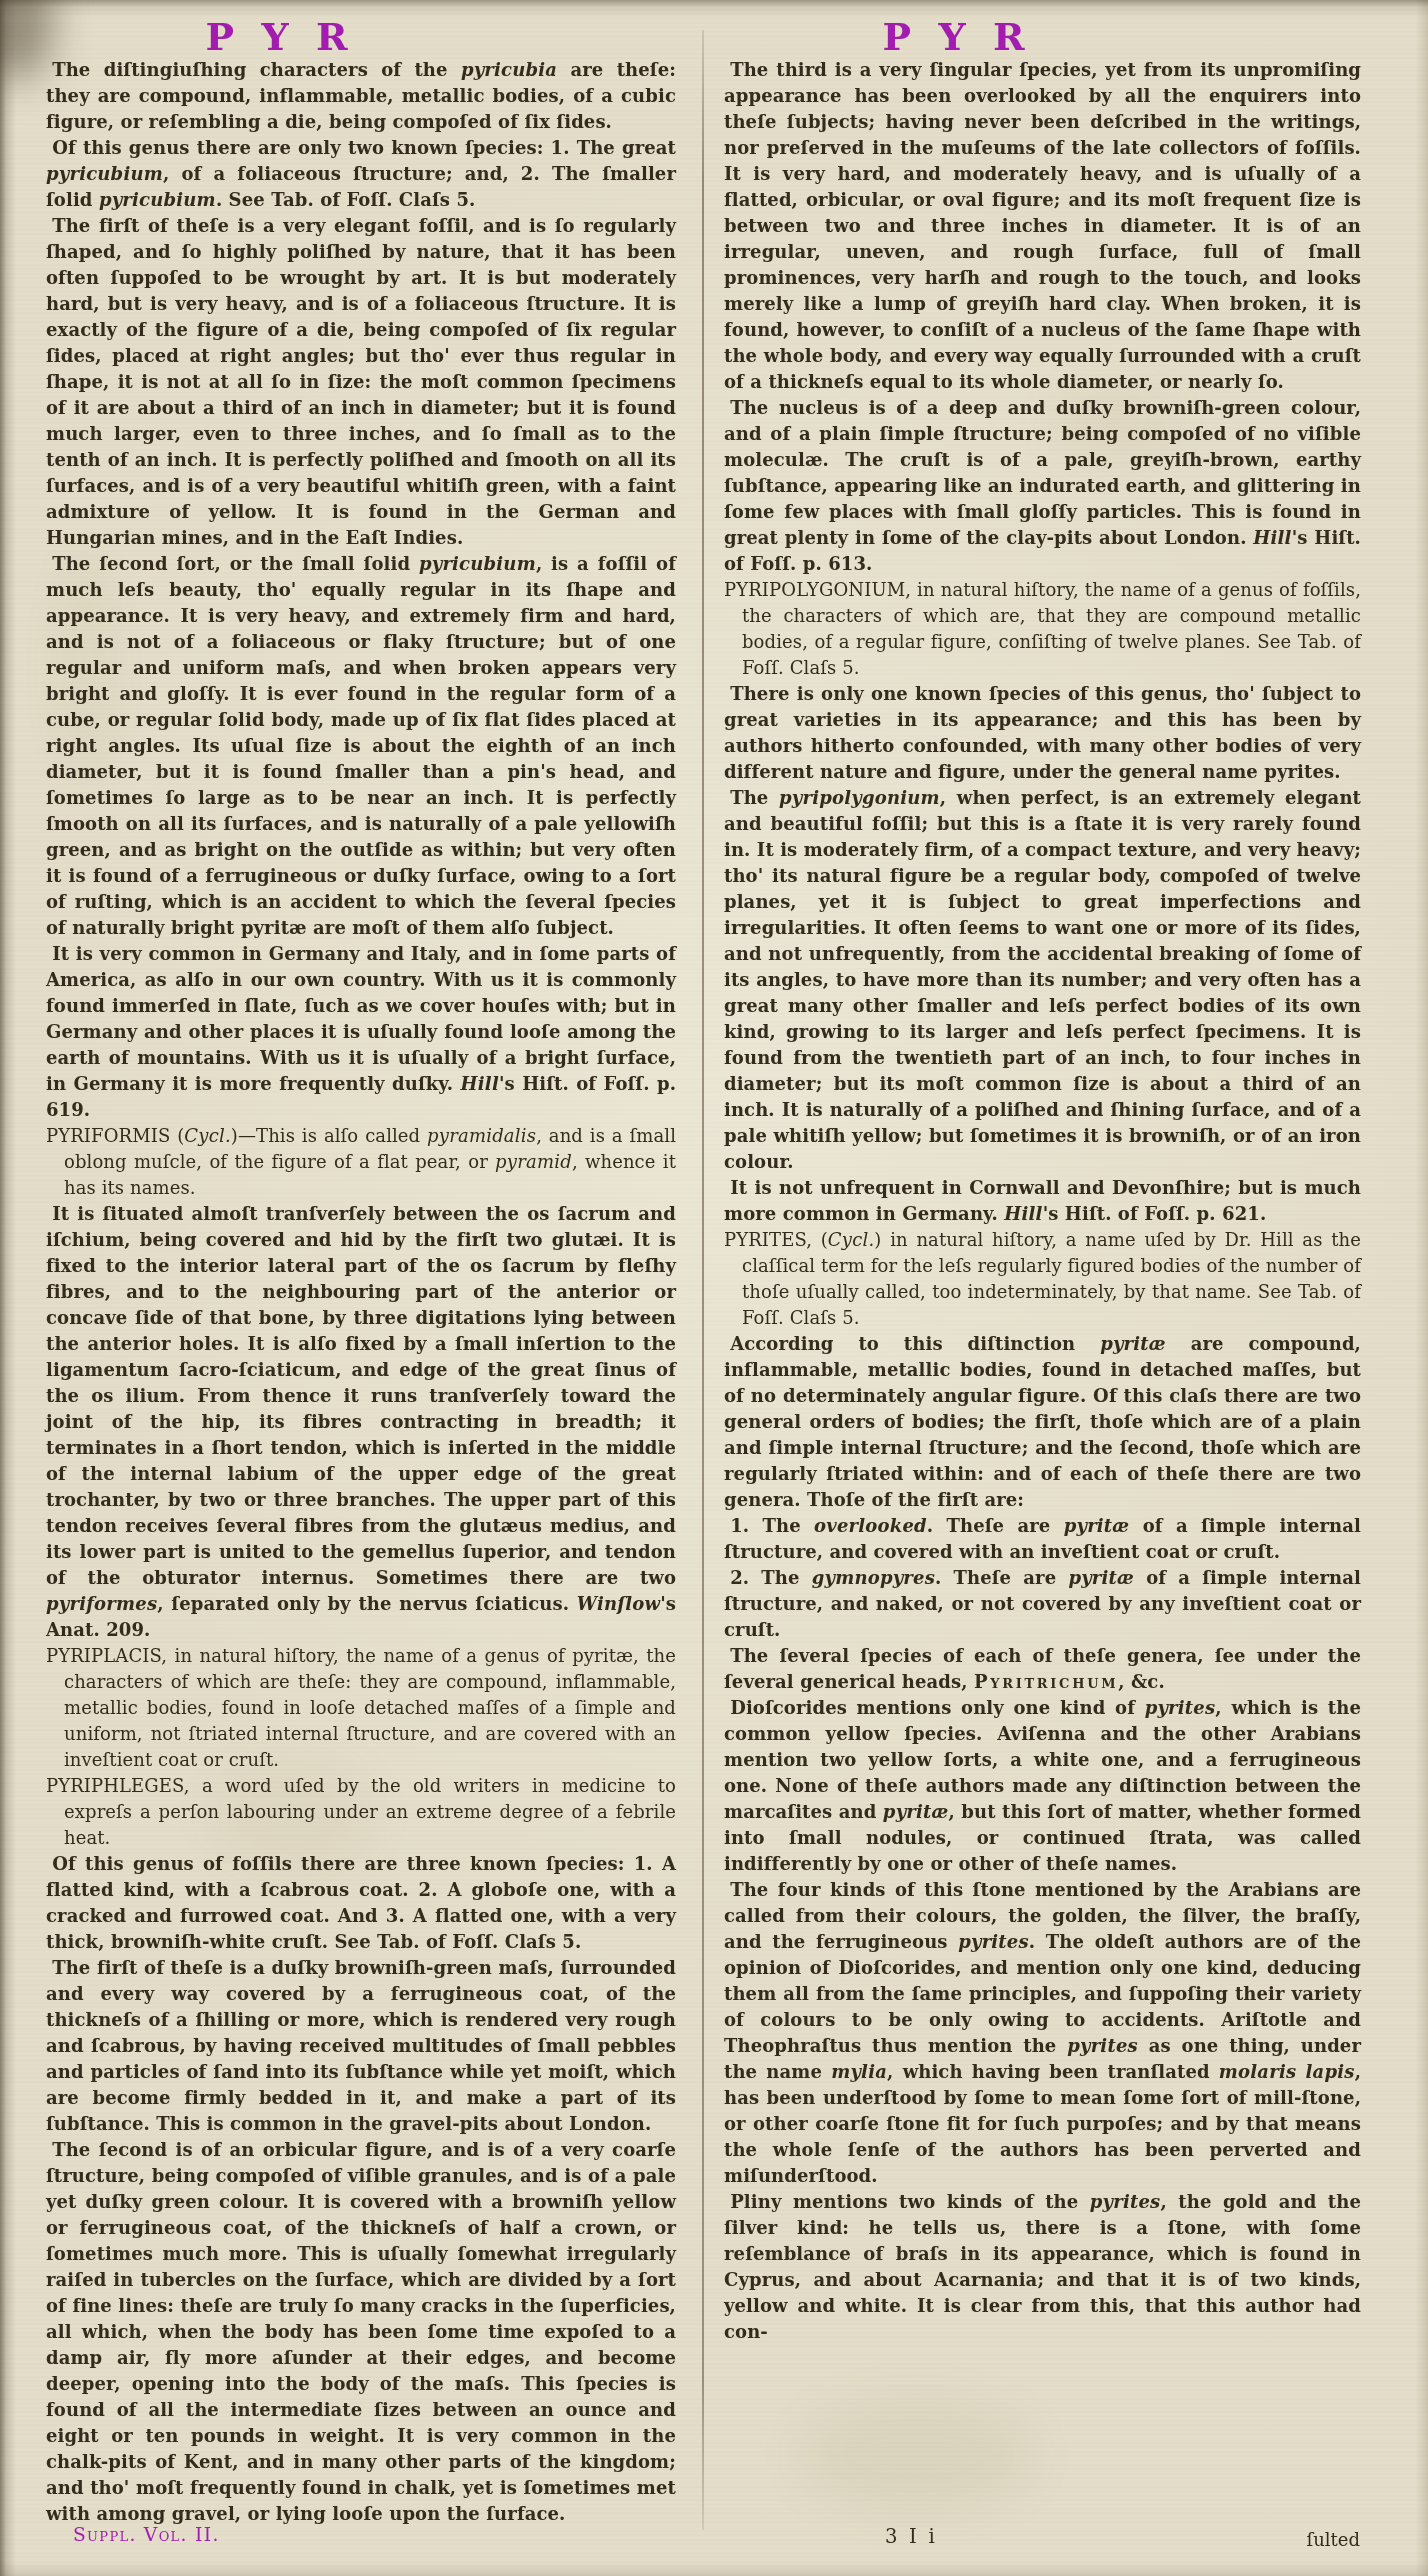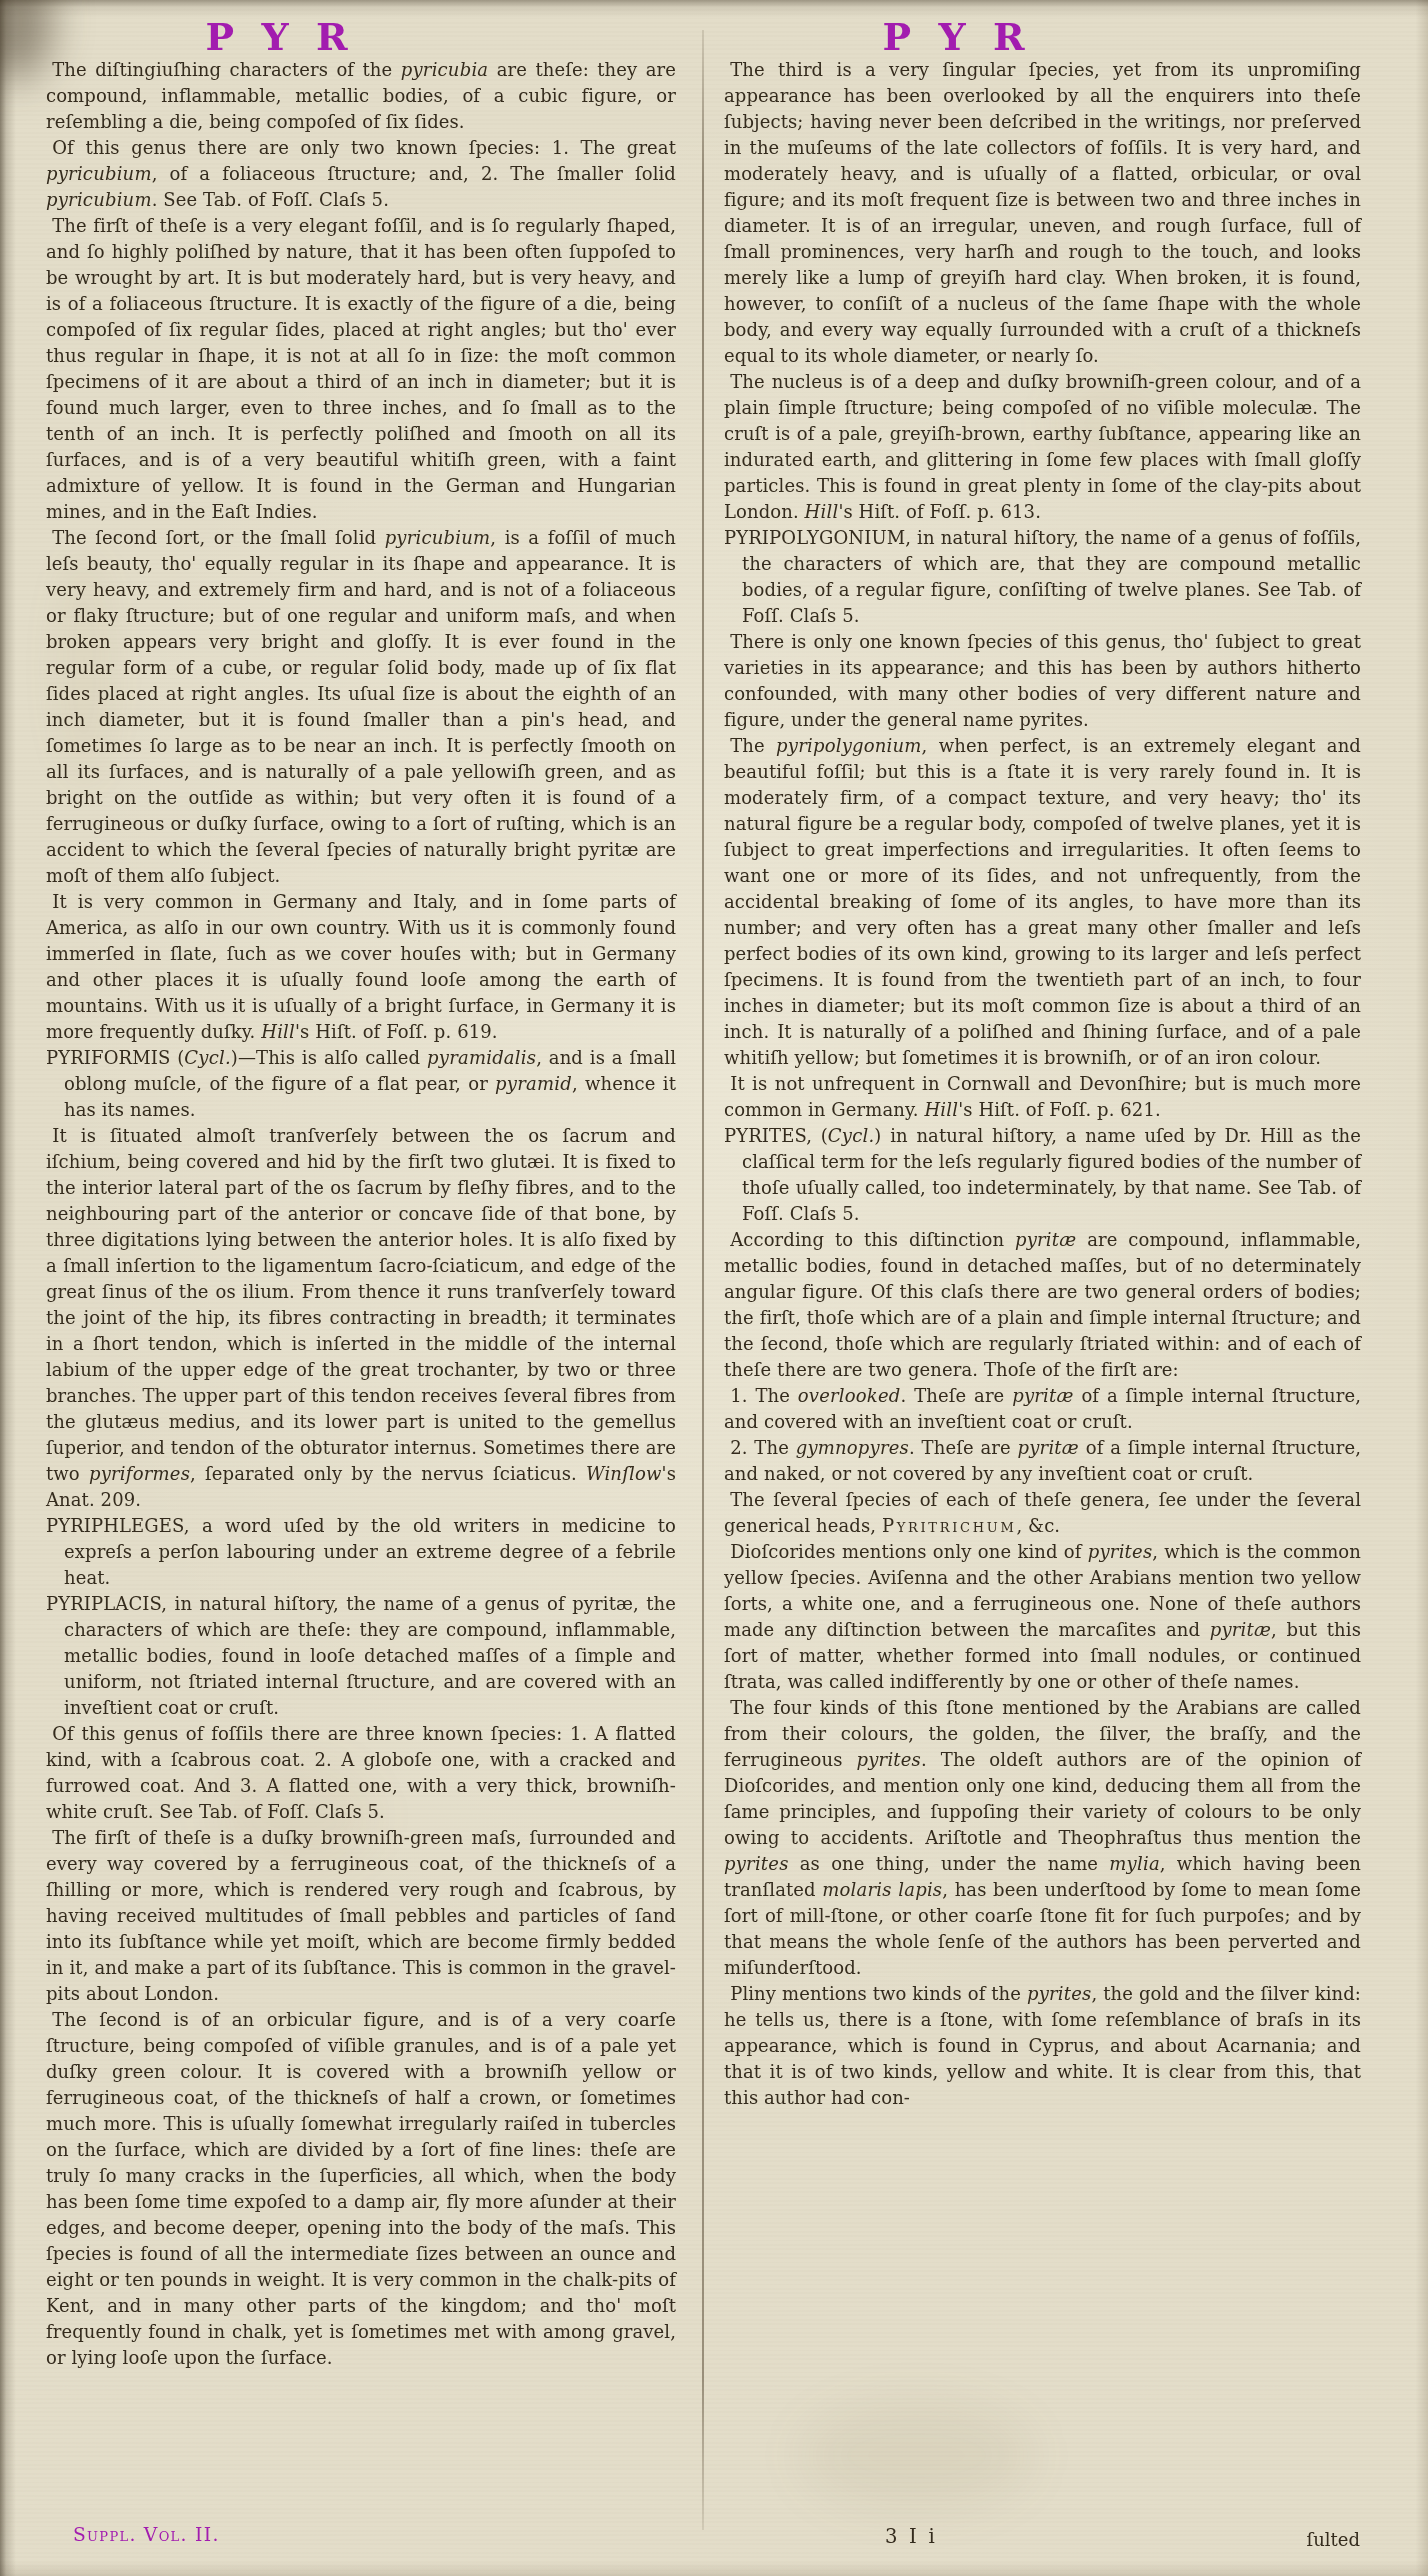--- a/index.html
+++ b/index.html
@@ -57,21 +57,21 @@
     letter-spacing: 0.1px;
   }
   .col-left  { left: 46px;  width: 630px; }
   .col-right { left: 724px; width: 637px; }
 
   .para {
     margin: 0;
     text-align: justify;
     text-justify: inter-word;
   }
-  .para.body  { text-indent: 6.2px; }
+  .para.body  { text-indent: 6.2px; font-weight: bold; }
   .para.entry { padding-left: 18px; text-indent: -18px; }
   .para i { letter-spacing: 0.2px; }
   .sc { font-variant: small-caps; letter-spacing: 2.7px; }
 
   .footer-volume {
     position: absolute; left: 73px; top: 2524px;
     font-size: 18.7px;
     font-variant: small-caps;
     letter-spacing: 1.3px;
     color: #a21caf;
@@ -101,22 +101,22 @@
 <div class="col-divider"></div>
 
 <div class="text-col col-left">
     <p class="para body">The diſtingiuſhing characters of the <i>pyricubia</i> are theſe: they are compound, inflammable, metallic bodies, of a cubic figure, or reſembling a die, being compoſed of ſix ſides.</p>
     <p class="para body">Of this genus there are only two known ſpecies: 1. The great <i>pyricubium</i>, of a foliaceous ſtructure; and, 2. The ſmaller ſolid <i>pyricubium</i>. See Tab. of Foſſ. Claſs 5.</p>
     <p class="para body">The firſt of theſe is a very elegant foſſil, and is ſo regularly ſhaped, and ſo highly poliſhed by nature, that it has been often ſuppoſed to be wrought by art. It is but moderately hard, but is very heavy, and is of a foliaceous ſtructure. It is exactly of the figure of a die, being compoſed of ſix regular ſides, placed at right angles; but tho' ever thus regular in ſhape, it is not at all ſo in ſize: the moſt common ſpecimens of it are about a third of an inch in diameter; but it is found much larger, even to three inches, and ſo ſmall as to the tenth of an inch. It is perfectly poliſhed and ſmooth on all its ſurfaces, and is of a very beautiful whitiſh green, with a faint admixture of yellow. It is found in the German and Hungarian mines, and in the Eaſt Indies.</p>
     <p class="para body">The ſecond ſort, or the ſmall ſolid <i>pyricubium</i>, is a foſſil of much leſs beauty, tho' equally regular in its ſhape and appearance. It is very heavy, and extremely firm and hard, and is not of a foliaceous or flaky ſtructure; but of one regular and uniform maſs, and when broken appears very bright and gloſſy. It is ever found in the regular form of a cube, or regular ſolid body, made up of ſix flat ſides placed at right angles. Its uſual ſize is about the eighth of an inch diameter, but it is found ſmaller than a pin's head, and ſometimes ſo large as to be near an inch. It is perfectly ſmooth on all its ſurfaces, and is naturally of a pale yellowiſh green, and as bright on the outſide as within; but very often it is found of a ferrugineous or duſky ſurface, owing to a ſort of ruſting, which is an accident to which the ſeveral ſpecies of naturally bright pyritæ are moſt of them alſo ſubject.</p>
     <p class="para body">It is very common in Germany and Italy, and in ſome parts of America, as alſo in our own country. With us it is commonly found immerſed in ſlate, ſuch as we cover houſes with; but in Germany and other places it is uſually found looſe among the earth of mountains. With us it is uſually of a bright ſurface, in Germany it is more frequently duſky. <i>Hill</i>'s Hiſt. of Foſſ. p. 619.</p>
     <p class="para entry">PYRIFORMIS (<i>Cycl.</i>)—This is alſo called <i>pyramidalis</i>, and is a ſmall oblong muſcle, of the figure of a flat pear, or <i>pyramid</i>, whence it has its names.</p>
     <p class="para body">It is ſituated almoſt tranſverſely between the os ſacrum and iſchium, being covered and hid by the firſt two glutæi. It is fixed to the interior lateral part of the os ſacrum by fleſhy fibres, and to the neighbouring part of the anterior or concave ſide of that bone, by three digitations lying between the anterior holes. It is alſo fixed by a ſmall inſertion to the ligamentum ſacro-ſciaticum, and edge of the great ſinus of the os ilium. From thence it runs tranſverſely toward the joint of the hip, its fibres contracting in breadth; it terminates in a ſhort tendon, which is inſerted in the middle of the internal labium of the upper edge of the great trochanter, by two or three branches. The upper part of this tendon receives ſeveral fibres from the glutæus medius, and its lower part is united to the gemellus ſuperior, and tendon of the obturator internus. Sometimes there are two <i>pyriformes</i>, ſeparated only by the nervus ſciaticus. <i>Winſlow</i>'s Anat. 209.</p>
+    <p class="para entry">PYRIPLACIS, in natural hiſtory, the name of a genus of pyritæ, the characters of which are theſe: they are compound, inflammable, metallic bodies, found in looſe detached maſſes of a ſimple and uniform, not ſtriated internal ſtructure, and are covered with an inveſtient coat or cruſt.</p>
     <p class="para entry">PYRIPHLEGES, a word uſed by the old writers in medicine to expreſs a perſon labouring under an extreme degree of a febrile heat.</p>
-    <p class="para entry">PYRIPLACIS, in natural hiſtory, the name of a genus of pyritæ, the characters of which are theſe: they are compound, inflammable, metallic bodies, found in looſe detached maſſes of a ſimple and uniform, not ſtriated internal ſtructure, and are covered with an inveſtient coat or cruſt.</p>
     <p class="para body">Of this genus of foſſils there are three known ſpecies: 1. A flatted kind, with a ſcabrous coat. 2. A globoſe one, with a cracked and furrowed coat. And 3. A flatted one, with a very thick, browniſh-white cruſt. See Tab. of Foſſ. Claſs 5.</p>
     <p class="para body">The firſt of theſe is a duſky browniſh-green maſs, ſurrounded and every way covered by a ferrugineous coat, of the thickneſs of a ſhilling or more, which is rendered very rough and ſcabrous, by having received multitudes of ſmall pebbles and particles of ſand into its ſubſtance while yet moiſt, which are become firmly bedded in it, and make a part of its ſubſtance. This is common in the gravel-pits about London.</p>
     <p class="para body">The ſecond is of an orbicular figure, and is of a very coarſe ſtructure, being compoſed of viſible granules, and is of a pale yet duſky green colour. It is covered with a browniſh yellow or ferrugineous coat, of the thickneſs of half a crown, or ſometimes much more. This is uſually ſomewhat irregularly raiſed in tubercles on the ſurface, which are divided by a ſort of fine lines: theſe are truly ſo many cracks in the ſuperficies, all which, when the body has been ſome time expoſed to a damp air, fly more aſunder at their edges, and become deeper, opening into the body of the maſs. This ſpecies is found of all the intermediate ſizes between an ounce and eight or ten pounds in weight. It is very common in the chalk-pits of Kent, and in many other parts of the kingdom; and tho' moſt frequently found in chalk, yet is ſometimes met with among gravel, or lying looſe upon the ſurface.</p>
   </div>
 <div class="text-col col-right">
     <p class="para body">The third is a very ſingular ſpecies, yet from its unpromiſing appearance has been overlooked by all the enquirers into theſe ſubjects; having never been deſcribed in the writings, nor preſerved in the muſeums of the late collectors of foſſils. It is very hard, and moderately heavy, and is uſually of a flatted, orbicular, or oval figure; and its moſt frequent ſize is between two and three inches in diameter. It is of an irregular, uneven, and rough ſurface, full of ſmall prominences, very harſh and rough to the touch, and looks merely like a lump of greyiſh hard clay. When broken, it is found, however, to conſiſt of a nucleus of the ſame ſhape with the whole body, and every way equally ſurrounded with a cruſt of a thickneſs equal to its whole diameter, or nearly ſo.</p>
     <p class="para body">The nucleus is of a deep and duſky browniſh-green colour, and of a plain ſimple ſtructure; being compoſed of no viſible moleculæ. The cruſt is of a pale, greyiſh-brown, earthy ſubſtance, appearing like an indurated earth, and glittering in ſome few places with ſmall gloſſy particles. This is found in great plenty in ſome of the clay-pits about London. <i>Hill</i>'s Hiſt. of Foſſ. p. 613.</p>
     <p class="para entry">PYRIPOLYGONIUM, in natural hiſtory, the name of a genus of foſſils, the characters of which are, that they are compound metallic bodies, of a regular figure, conſiſting of twelve planes. See Tab. of Foſſ. Claſs 5.</p>
     <p class="para body">There is only one known ſpecies of this genus, tho' ſubject to great varieties in its appearance; and this has been by authors hitherto confounded, with many other bodies of very different nature and figure, under the general name pyrites.</p>
     <p class="para body">The <i>pyripolygonium</i>, when perfect, is an extremely elegant and beautiful foſſil; but this is a ſtate it is very rarely found in. It is moderately firm, of a compact texture, and very heavy; tho' its natural figure be a regular body, compoſed of twelve planes, yet it is ſubject to great imperfections and irregularities. It often ſeems to want one or more of its ſides, and not unfrequently, from the accidental breaking of ſome of its angles, to have more than its number; and very often has a great many other ſmaller and leſs perfect bodies of its own kind, growing to its larger and leſs perfect ſpecimens. It is found from the twentieth part of an inch, to four inches in diameter; but its moſt common ſize is about a third of an inch. It is naturally of a poliſhed and ſhining ſurface, and of a pale whitiſh yellow; but ſometimes it is browniſh, or of an iron colour.</p>

